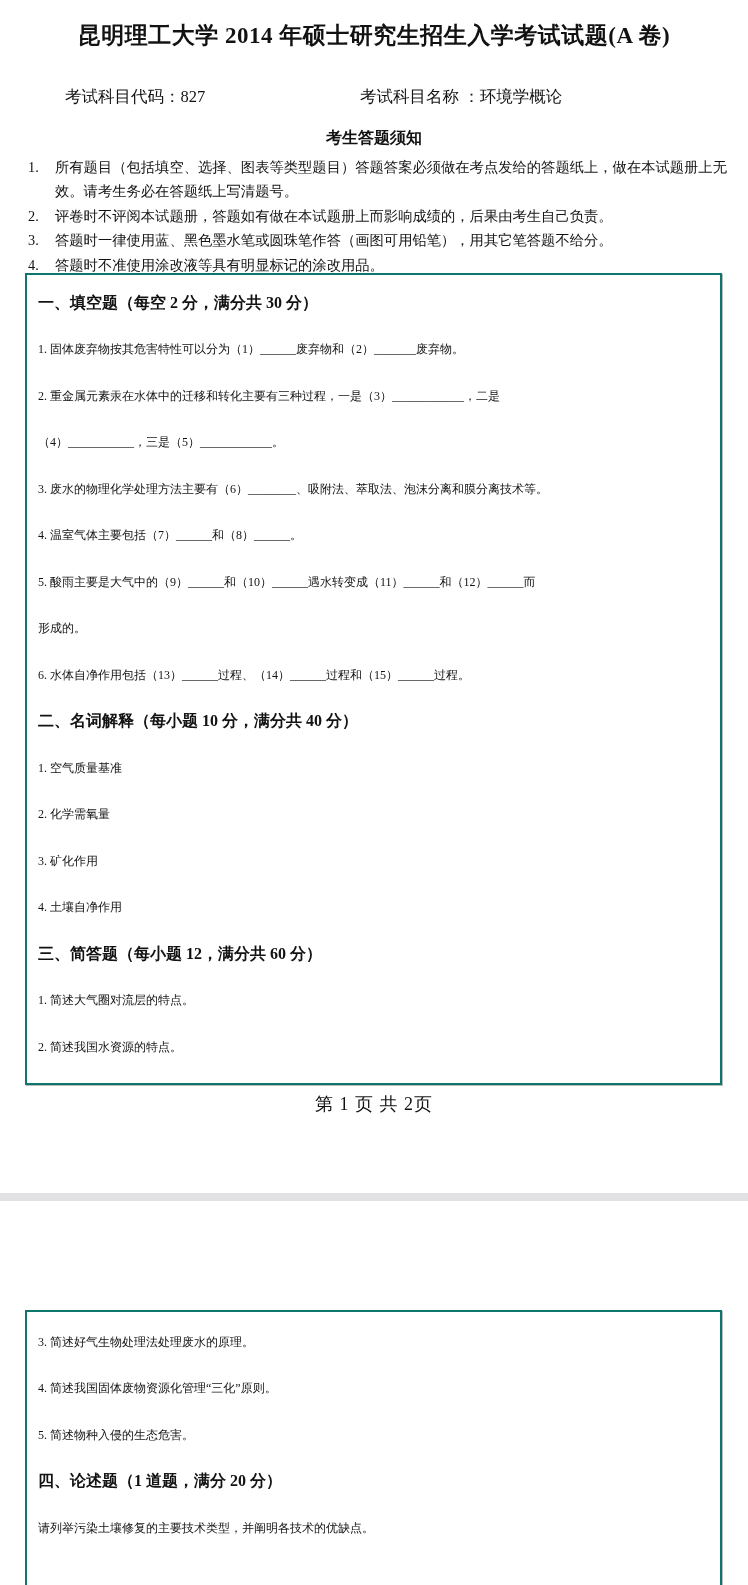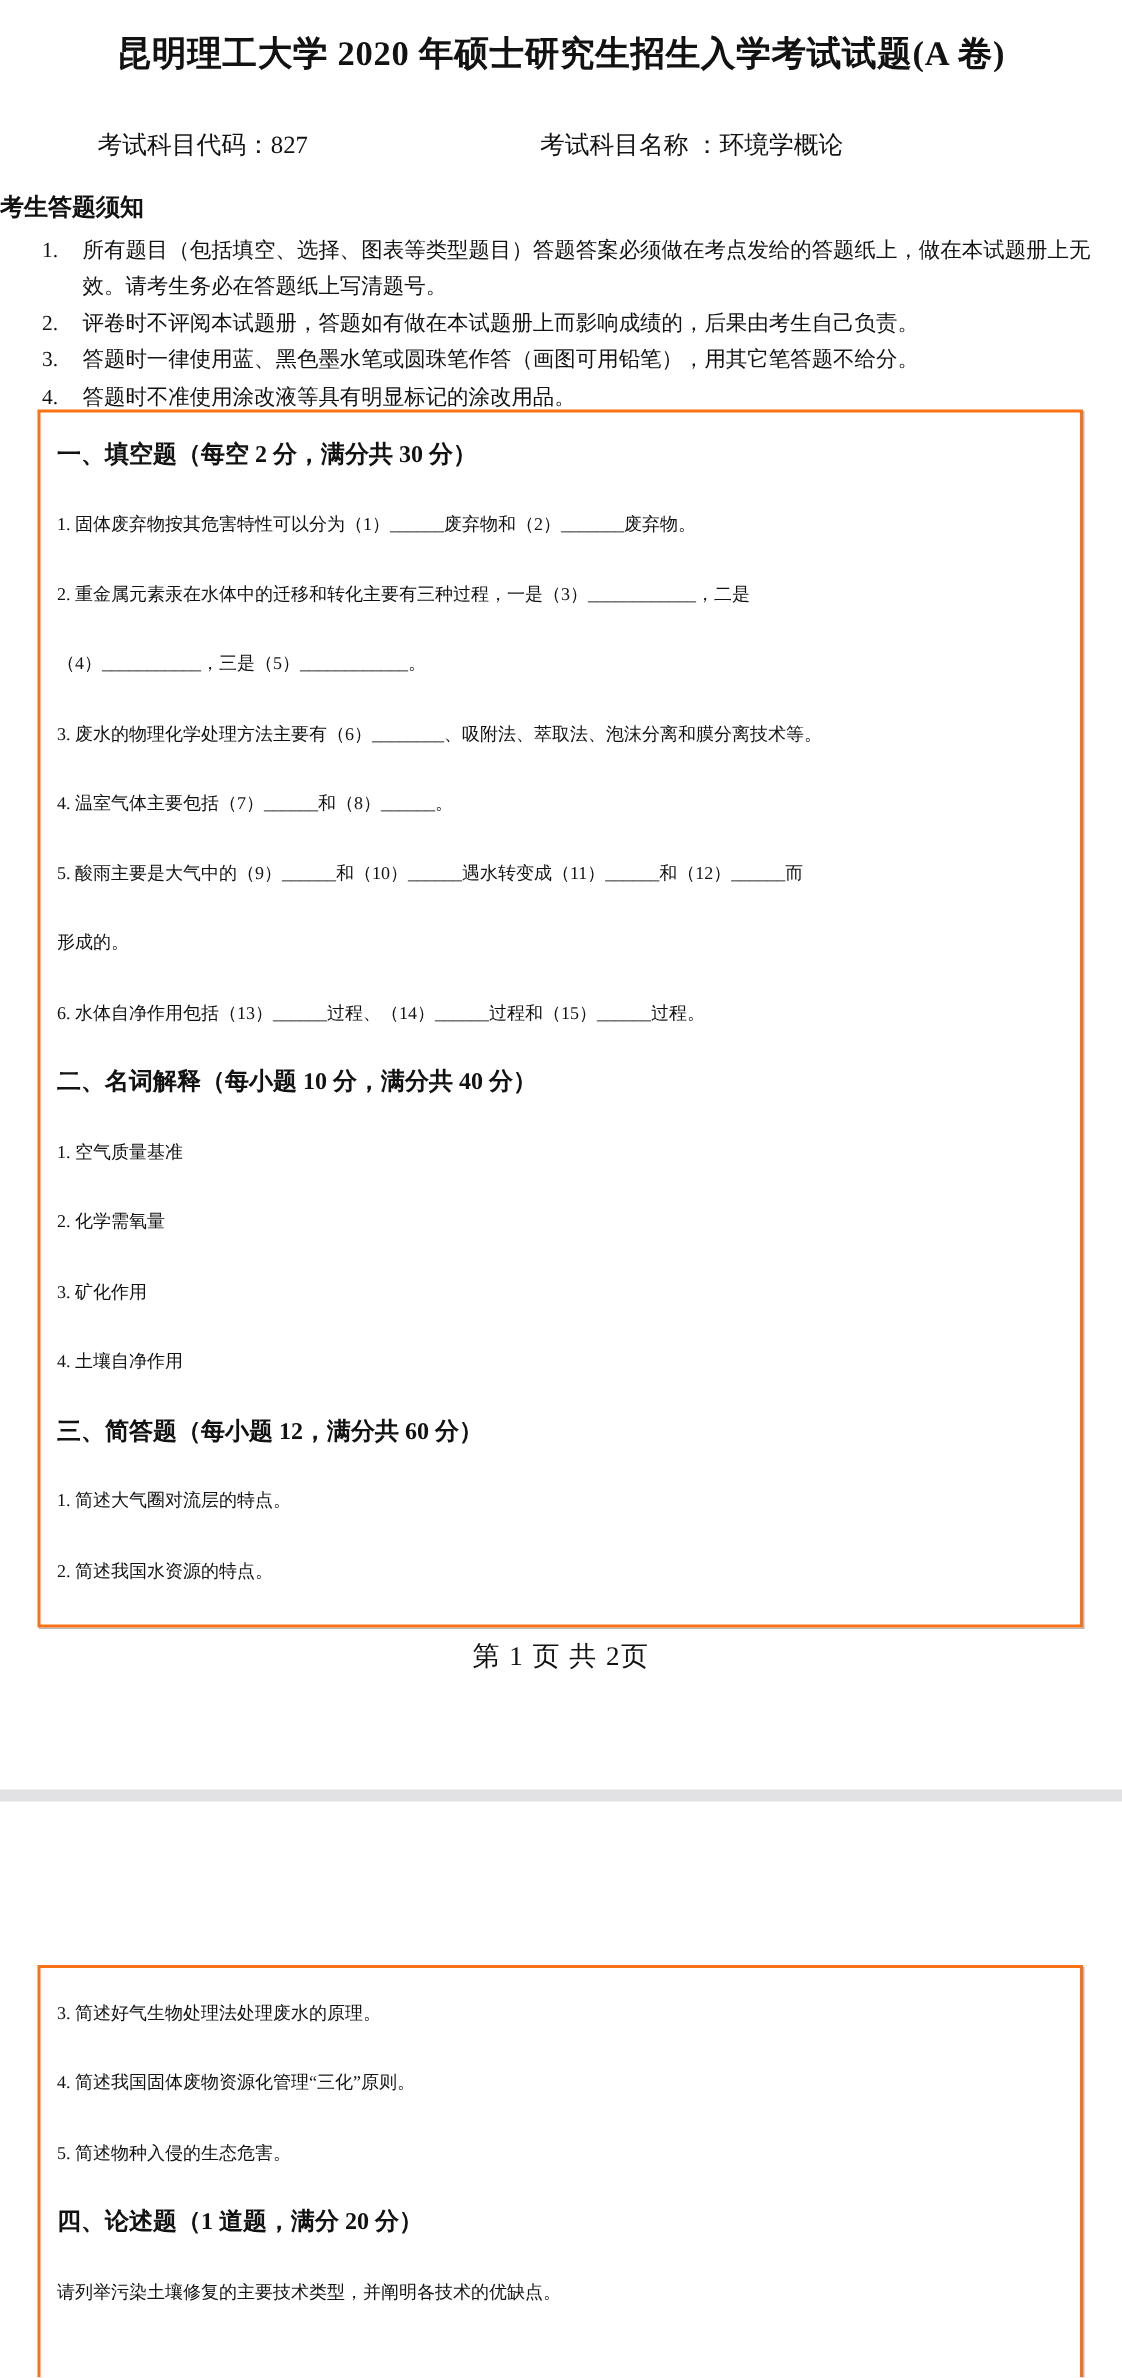--- a/index.html
+++ b/index.html
@@ -29,39 +29,39 @@
     width: 100%; height: 24px;
     font-size: 16.5px;
     font-weight: 400;
   }
   .subject-code { position: absolute; left: 65px; }
   .subject-name { position: absolute; left: 360px; text-align: center; }
   .notice-title {
     position: absolute;
     top: 128px; left: 0;
     width: 100%;
-    text-align: left;
+    text-align: center;
     font-size: 16px;
     font-weight: 700;
   }
   .notices {
     position: absolute;
     top: 155px; left: 28px;
     width: 703px;
     font-size: 14.3px;
     line-height: 24.4px;
   }
   .notice { display: flex; }
   .notice .num { flex: 0 0 27px; width: 27px; }
   .notice .txt { flex: 1; }
   .qbox {
     position: absolute;
     left: 25px;
     width: 697px;
-    border: 2px solid #f97316;
+    border: 2px solid #0f766e;
     box-shadow: 1px 1px 0 #b9b9b9;
     background: #ffffff;
   }
   .qbox1 { top: 273px; height: 812px; padding: 5px 12px 0 11px; }
   .qbox2 { top: 1310px; height: 300px; padding: 7px 12px 0 11px; }
   .qline {
     height: 46.5px;
     display: flex;
     align-items: center;
     font-size: 12px;
@@ -82,21 +82,21 @@
     top: 1193px; left: 0;
     width: 748px; height: 8px;
     background: #e2e2e4;
   }
 </style>
 </head>
 <body>
 
 <div class="sheet">
 
-  <div class="title">昆明理工大学 2020 年硕士研究生招生入学考试试题(A 卷)</div>
+  <div class="title">昆明理工大学 2014 年硕士研究生招生入学考试试题(A 卷)</div>
 
   <div class="subject-row">
     <span class="subject-code">考试科目代码：827</span>
     <span class="subject-name">考试科目名称 ：环境学概论</span>
   </div>
 
   <div class="notice-title">考生答题须知</div>
 
   <div class="notices">
     <div class="notice">

